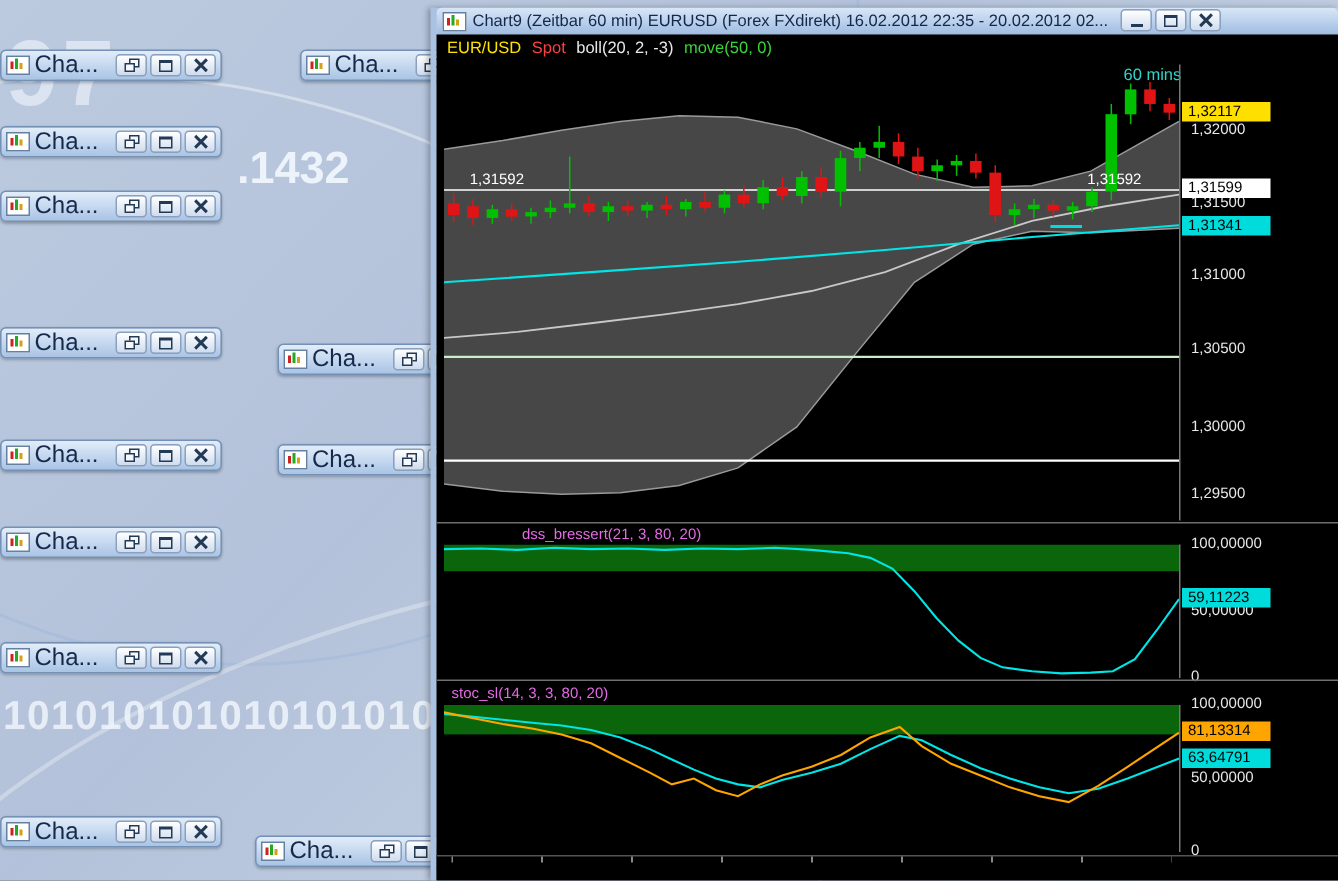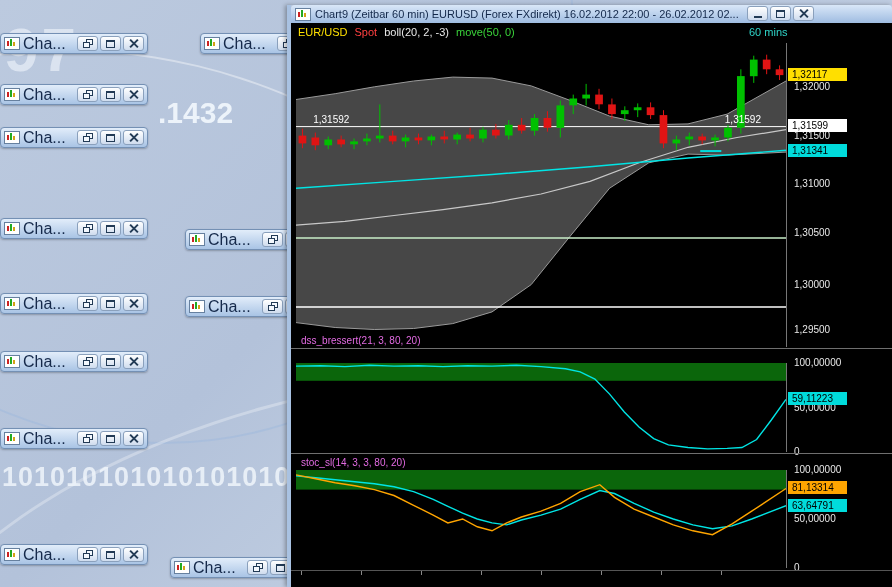--- a/index.html
+++ b/index.html
@@ -41,35 +41,35 @@
   
   #chart-window{position:absolute;left:287px;top:5px;width:605px;height:582px;z-index:5;
     border-left:4px solid #a9c2e2;box-sizing:border-box;box-shadow:-2px 0 4px rgba(0,0,0,.3);}
   #chart-window .titlebar{position:relative;height:18px;display:flex;align-items:center;gap:4px;padding:0 4px;
     background:linear-gradient(#d9e7f8,#9fbce1);border-bottom:1px solid #7490b4;border-radius:4px 4px 0 0;}
   .title-text{font-size:11px;color:#13284a;white-space:nowrap;overflow:hidden;max-width:440px;}
   #chart-window .btn-group{position:absolute;left:456px;top:1px;margin-left:0;}
   #win-body{position:absolute;left:0;top:18px;right:0;bottom:0;background:#000;overflow:hidden;}
 
   .infobar{position:absolute;left:0;top:0;width:605px;height:18px;font-size:11px;display:flex;align-items:center;gap:7px;padding-left:7px;box-sizing:border-box;}
-  .timeframe{position:absolute;left:458px;top:3px;}
+  .timeframe{position:absolute;left:458px;top:21px;}
 
   #win-body svg{position:absolute;}
   #svg-main{left:5px;top:20px;width:490px;height:304px;}
   #axis-main{left:495px;top:20px;width:109px;height:304px;}
   #svg-dss{left:5px;top:340px;width:490px;height:89px;}
   #axis-dss{left:495px;top:340px;width:109px;height:89px;}
   #svg-stoc{left:5px;top:447px;width:490px;height:98px;}
   #axis-stoc{left:495px;top:447px;width:109px;height:98px;}
 
   .axis{position:absolute;border-left:1px solid #777;}
   .axis .tick{position:absolute;left:7px;color:#e8e8e8;font-size:10px;white-space:nowrap;}
   .axis .marker{position:absolute;left:1px;width:55px;height:13px;font-size:10px;line-height:13px;color:#000;padding-left:4px;white-space:nowrap;box-sizing:content-box;}
   .panel-label{position:absolute;left:10px;font-size:10px;white-space:nowrap;}
-  #lbl-dss{top:312px;}
+  #lbl-dss{top:328px;margin-left:47px;}
   #lbl-stoc{top:434px;}
   .sep{position:absolute;left:0;width:605px;height:1px;background:#6f6f6f;}
   .timebar{position:absolute;left:0;top:547px;width:605px;height:17px;background:#000;border-top:1px solid #555;}
   .timebar .ticks{position:absolute;left:10px;top:0;width:480px;height:4px;
     background:repeating-linear-gradient(90deg,#888 0 1px,transparent 1px 60px);}
 </style>
 </head>
 <body>
 
 <div id="desktop">
@@ -256,21 +256,21 @@
           <i class="ico ico-max"></i>
         </span>
         <span class="wbtn">
           <i class="ico ico-close"></i>
         </span>
       </span>
     </div>
     <div id="chart-window">
     <div class="titlebar">
       <span class="win-icon"></span>
-      <span class="title-text">Chart9 (Zeitbar 60 min)  EURUSD (Forex FXdirekt) 16.02.2012 22:00 - 26.02.2012 02...</span>
+      <span class="title-text">Chart9 (Zeitbar 60 min)  EURUSD (Forex FXdirekt) 16.02.2012 22:35 - 20.02.2012 02...</span>
       <span class="btn-group">
         <span class="wbtn">
             <i class="ico ico-min"></i>
           </span>
         <span class="wbtn">
             <i class="ico ico-max"></i>
           </span>
         <span class="wbtn">
             <i class="ico ico-close"></i>
           </span>

